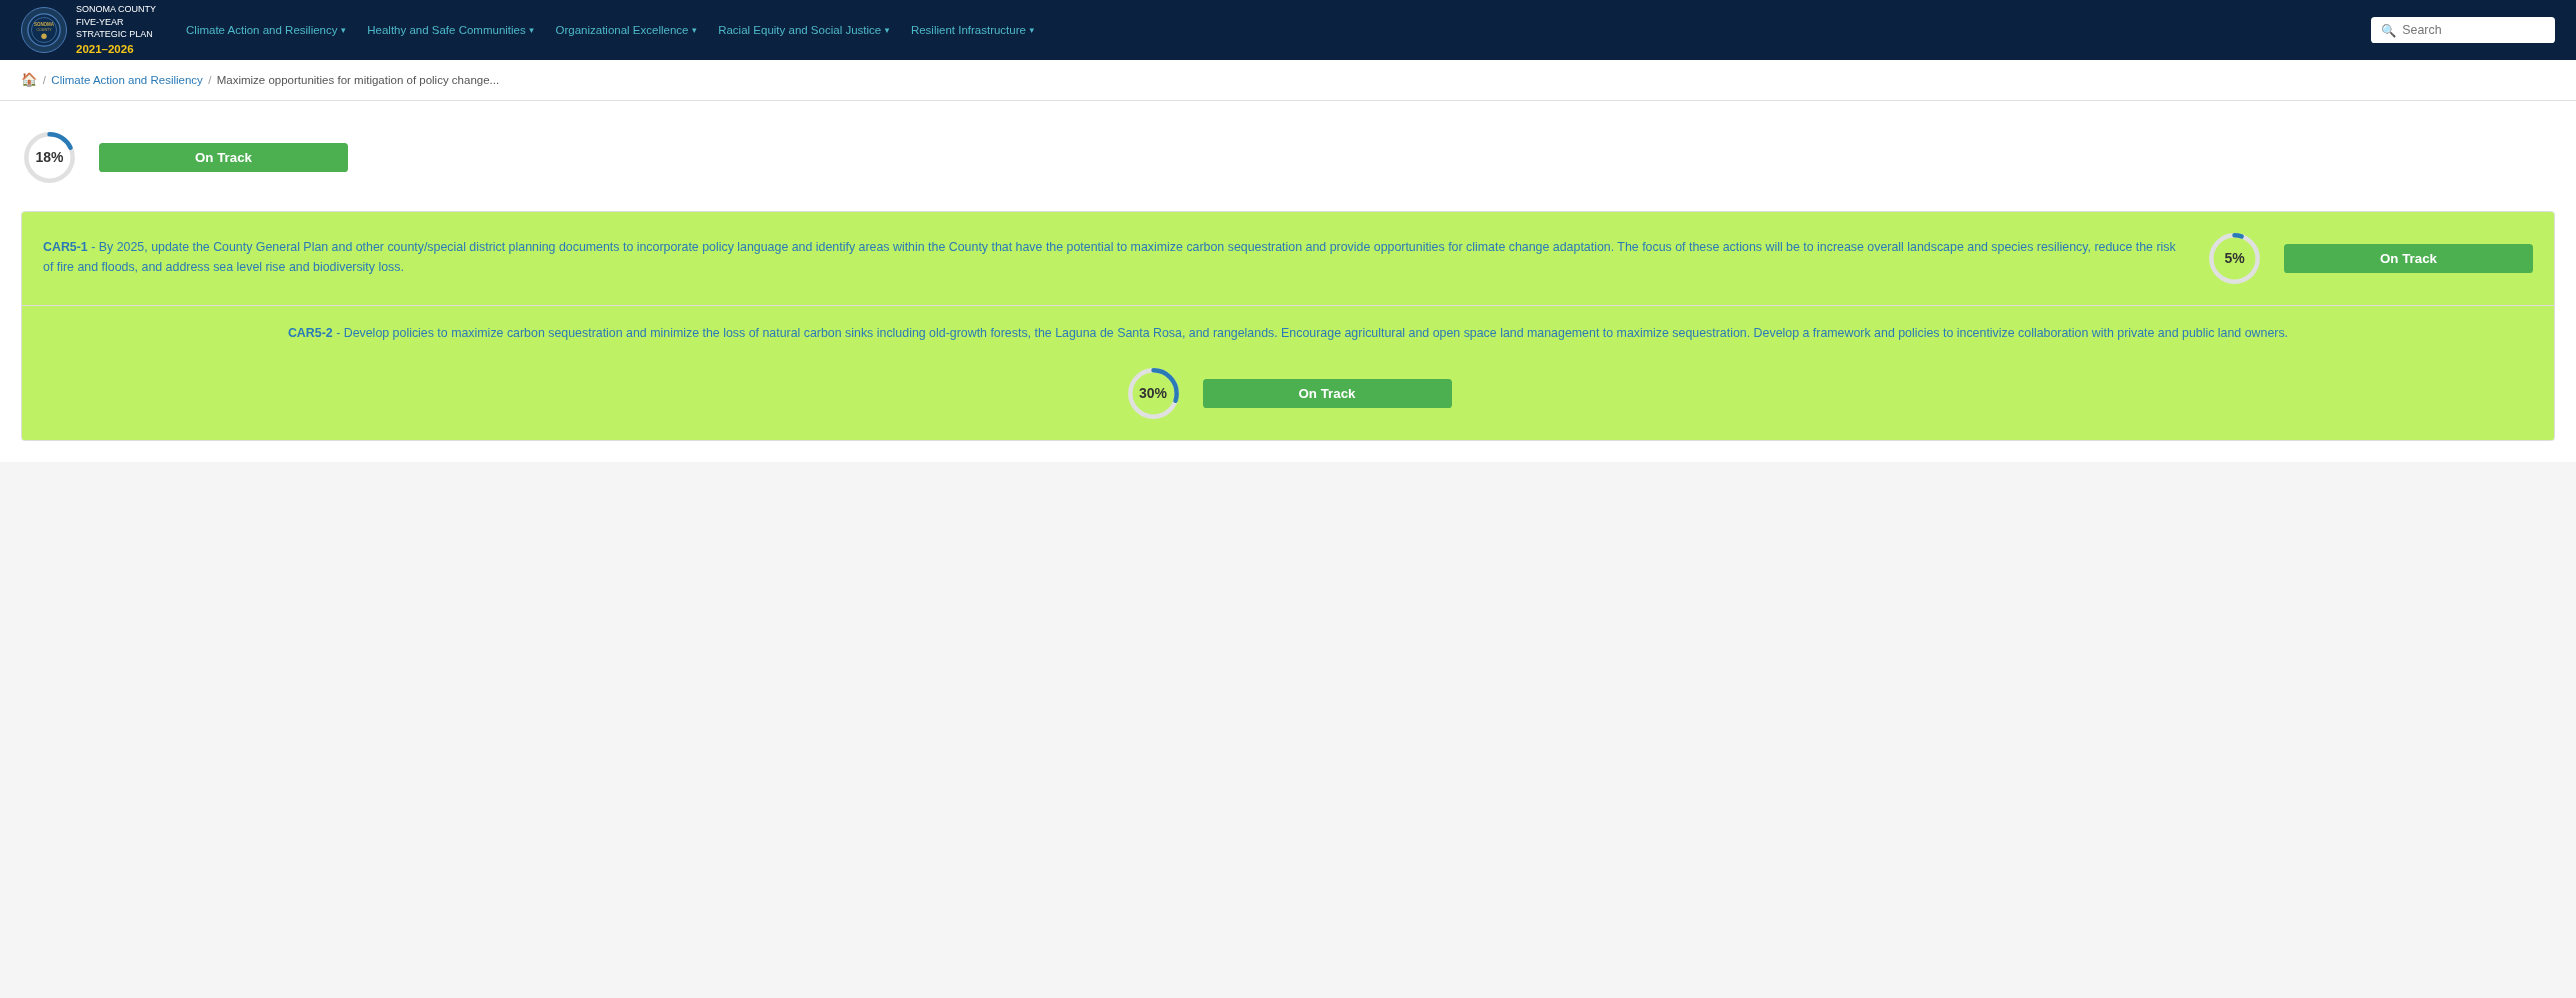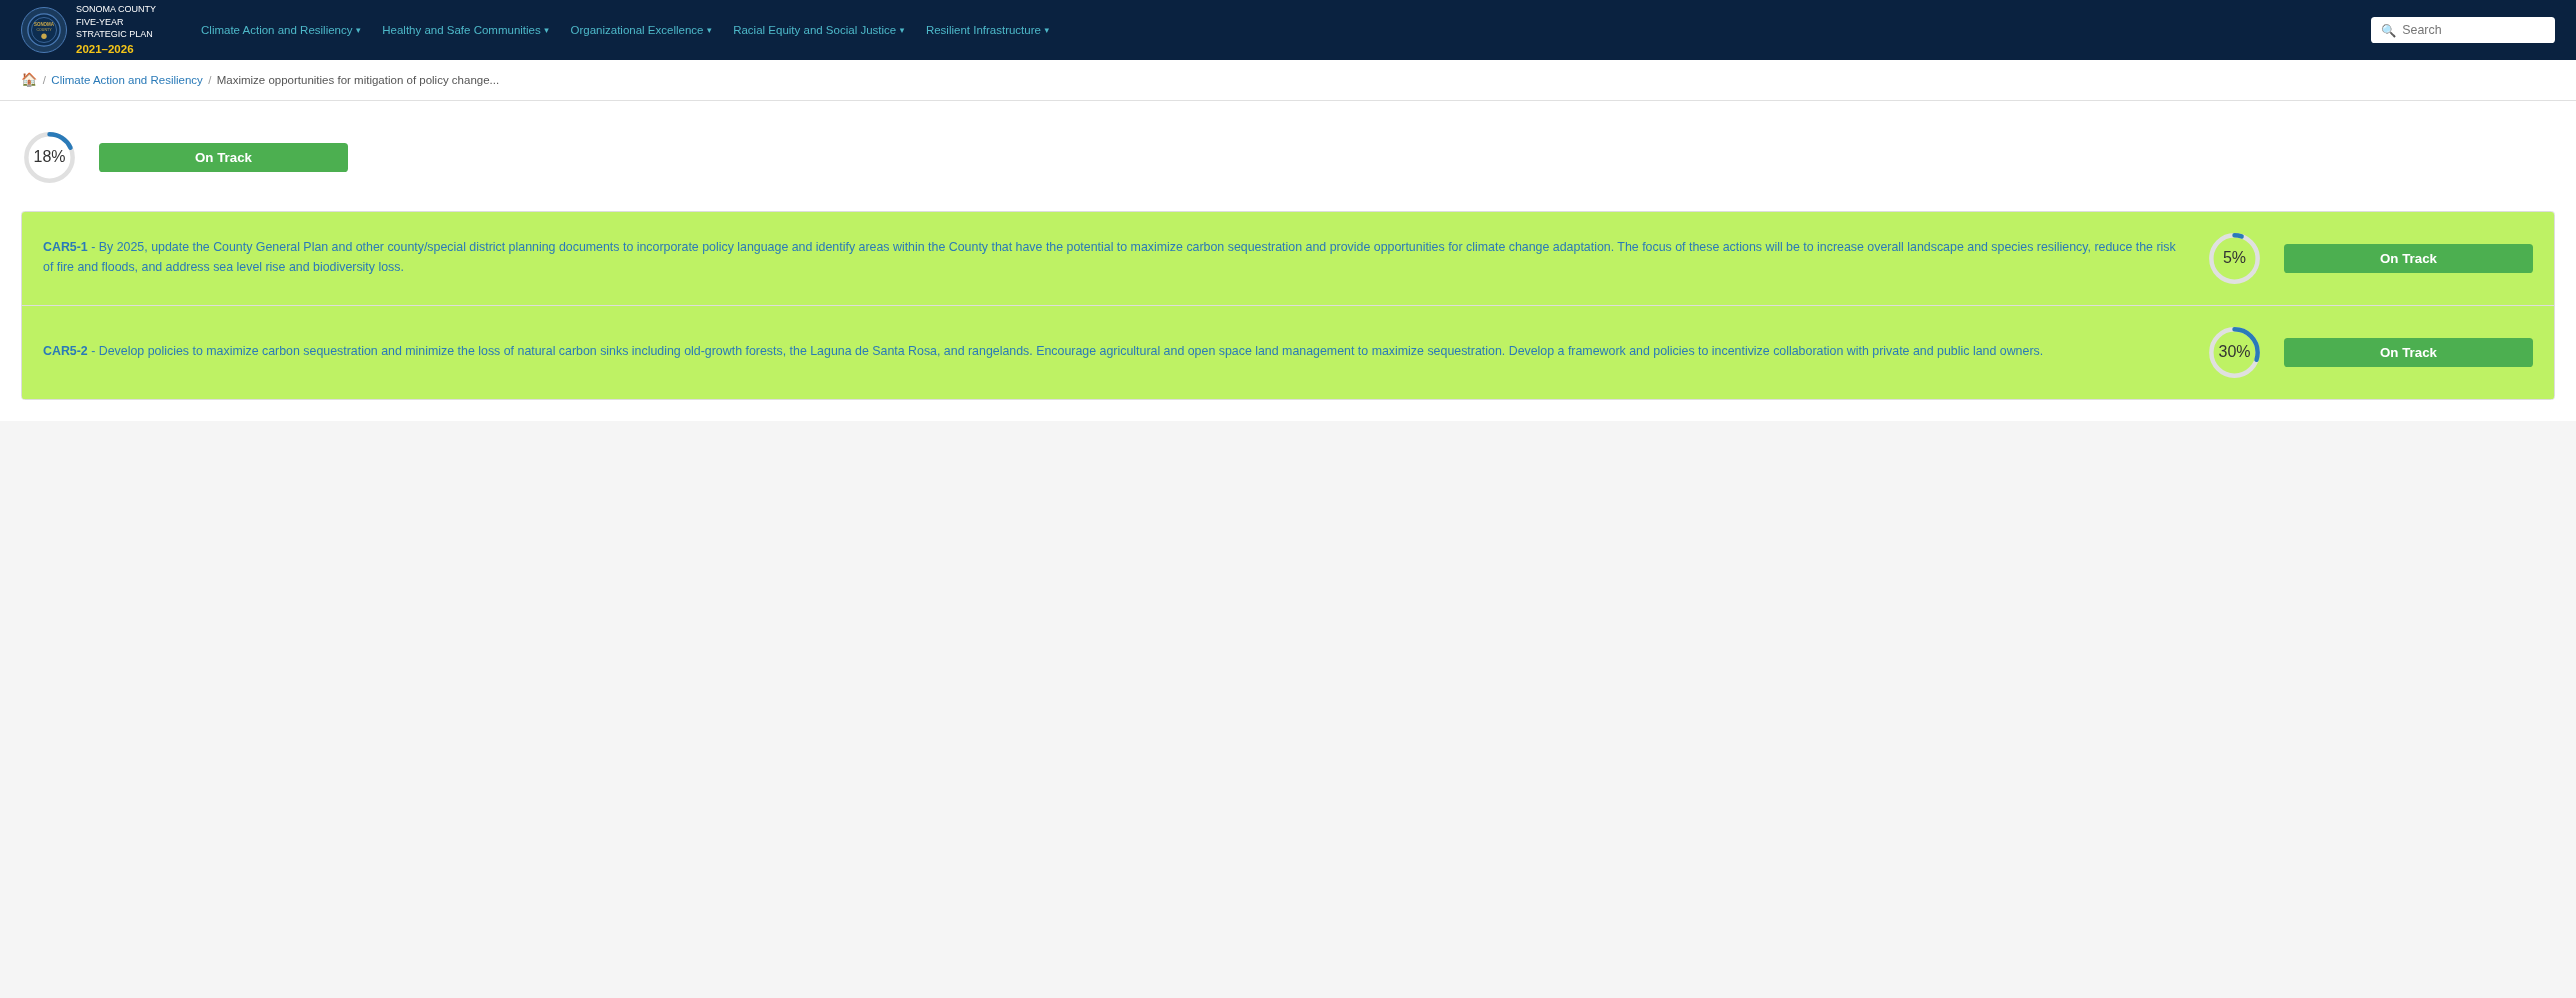--- a/index.html
+++ b/index.html
@@ -5,21 +5,21 @@
     * { box-sizing: border-box; margin: 0; padding: 0; }
     body { font-family: Arial, sans-serif; background: #f5f5f5; min-width: 1066px; }
 
     
     nav {
       background: #0a2240;
       padding: 0 21px;
       display: flex;
       align-items: center;
       min-height: 60px;
-      gap: 15px;
+      gap: 0;
     }
     .nav-logo {
       display: flex;
       align-items: center;
       gap: 9px;
       margin-right: 21px;
       flex-shrink: 0;
     }
     .nav-logo-circle {
       width: 46px; height: 46px;
@@ -123,22 +123,22 @@
     .circular-progress svg {
       width: 57px; height: 57px;
       transform: rotate(-90deg);
     }
     .circular-progress .track { fill: none; stroke: #e0e0e0; stroke-width: 5; }
     .circular-progress .fill  { fill: none; stroke-width: 5; stroke-linecap: round; }
     .circular-label {
       position: absolute;
       top: 50%; left: 50%;
       transform: translate(-50%, -50%);
-      font-size: 16px;
-      font-weight: normal;
+      font-size: 14px;
+      font-weight: bold;
       color: #333;
     }
 
     
     .status-badge {
       background: #4caf50;
       color: #fff;
       font-size: 13.3px;
       font-weight: 600;
       padding: 7px 0;
@@ -164,21 +164,21 @@
       border-bottom: 0.9px solid #ddd;
     }
     .table-row {
       display: flex;
       align-items: center;
       padding: 18px 21px;
       border-bottom: 0.9px solid #ddd;
       gap: 21px;
       background: #bef264;
     }
-    .table-row:last-child { border-bottom: none; }
+    .table-row:last-child { border-bottom: none; flex-direction: column; }
     .row-text {
       flex: 1;
       font-size: 12.4px;
       color: #2a7ab8;
       line-height: 1.6;
     }
     .row-text .row-id {
       font-weight: bold;
       color: #2a7ab8;
     }

